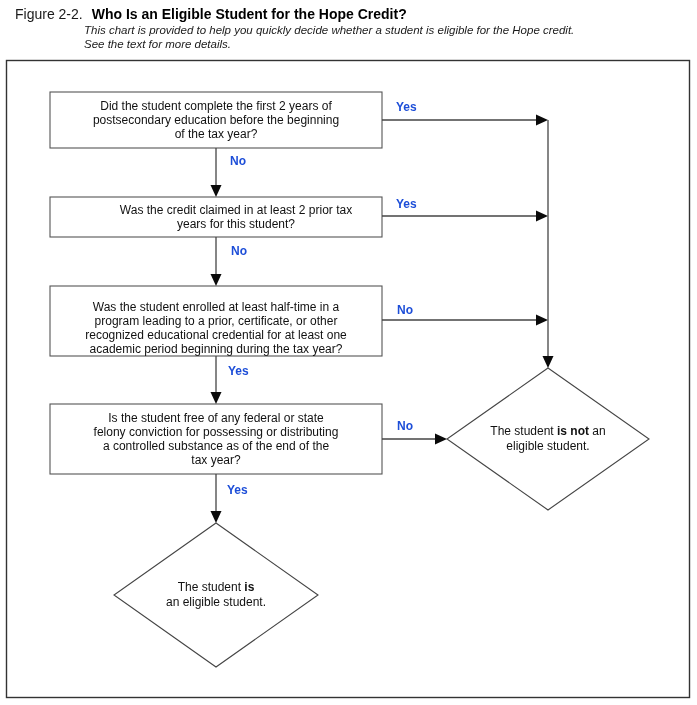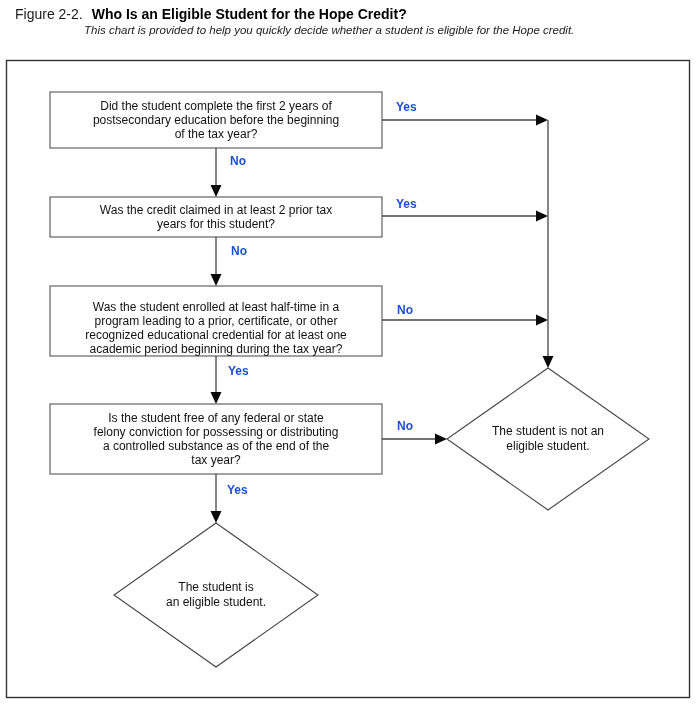--- a/index.html
+++ b/index.html
@@ -13,39 +13,40 @@
   .subtitle{position:absolute;left:84px;top:23px;width:600px;
             font-size:11.5px;font-style:italic;line-height:14px;color:#1a1a1a;}
 
   
   .qbox{position:absolute;left:50px;width:332px;display:flex;flex-direction:column;
         justify-content:center;text-align:center;font-size:12px;line-height:14px;color:#111;}
   .qline{white-space:nowrap;}
   .branch-label{position:absolute;font-size:12px;font-weight:700;color:#1d4ed8;white-space:nowrap;}
   .diamond-text{position:absolute;width:200px;text-align:center;
                 font-size:12px;line-height:15px;color:#111;}
-  .diamond-text b{font-weight:400;margin-top:28px;}
+  .diamond-text b{font-weight:700;margin-top:28px;}
 
   svg{position:absolute;left:0;top:0;}
   .shape-line{stroke:#454545;stroke-width:1.3;fill:none;}
   .shape-box{fill:#ffffff;stroke:#555555;stroke-width:1.1;}
   .shape-border{fill:none;stroke:#333333;stroke-width:1.4;}
   .shape-head{fill:#0a0a0a;stroke:none;}
   .shape-diamond{fill:#ffffff;stroke:#454545;stroke-width:1.1;}
 </style>
 </head>
 <body>
 
 <div id="page">
 
   <div class="hdr-row">
     <span class="fig-label">Figure 2-2.</span><span class="fig-title">Who Is an Eligible Student for the Hope Credit?</span>
   </div>
   <div class="subtitle">
     <div>This chart is provided to help you quickly decide whether a student is eligible for the Hope credit.</div>
+    <div>See the text for more details.</div>
   </div>
 
   <svg width="697" height="705" viewBox="0 0 697 705">
 
     <rect x="6.5" y="60.5" width="683" height="637" class="shape-border"></rect>
 
     <rect x="50" y="92" width="332" height="56" class="shape-box"></rect>
     <rect x="50" y="197" width="332" height="40" class="shape-box"></rect>
     <rect x="50" y="286" width="332" height="70" class="shape-box"></rect>
     <rect x="50" y="404" width="332" height="70" class="shape-box"></rect>
@@ -92,21 +93,21 @@
       <line x1="382" y1="439" x2="436" y2="439" class="shape-line"></line>
       <polygon points="435,433.5 435,444.5 447,439" class="shape-head"></polygon>
     </g>
   </svg>
 
   <div class="qbox" style="top:92px;height:56px;">
     <div class="qline">Did the student complete the first 2 years of</div>
     <div class="qline">postsecondary education before the beginning</div>
     <div class="qline">of the tax year?</div>
   </div>
-  <div class="qbox" style="top:197px;height:40px;">
+  <div class="qbox" style="top:197px;height:40px;padding-left:20px;">
     <div class="qline">Was the credit claimed in at least 2 prior tax</div>
     <div class="qline">years for this student?</div>
   </div>
   <div class="qbox" style="top:293px;height:70px;border-radius:19px;">
     <div class="qline">Was the student enrolled at least half-time in a</div>
     <div class="qline">program leading to a prior, certificate, or other</div>
     <div class="qline">recognized educational credential for at least one</div>
     <div class="qline">academic period beginning during the tax year?</div>
   </div>
   <div class="qbox" style="top:404px;height:70px;">

